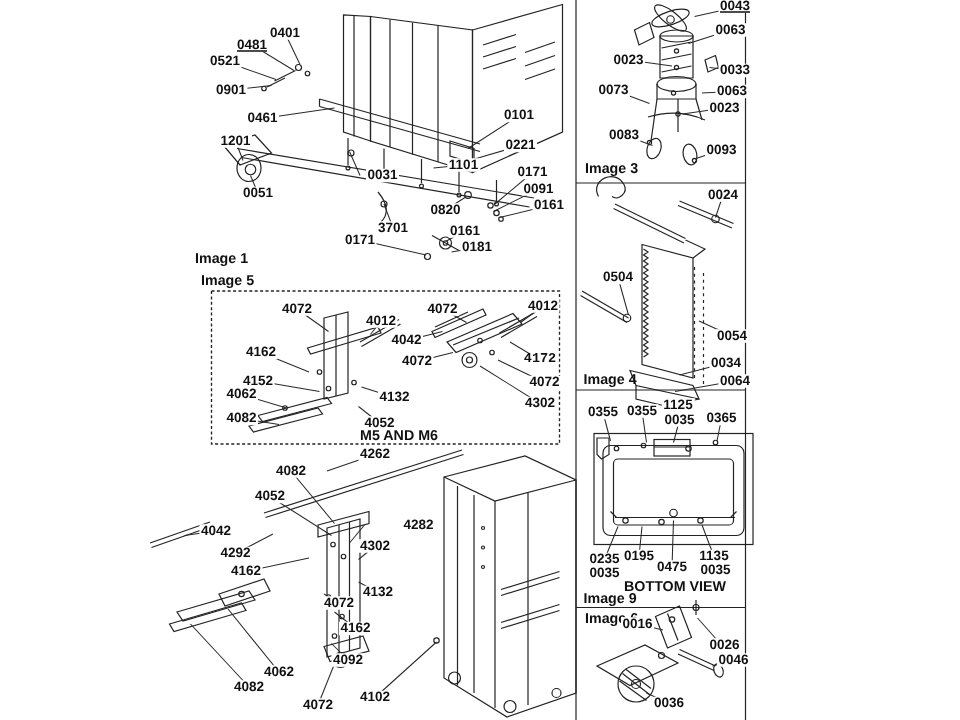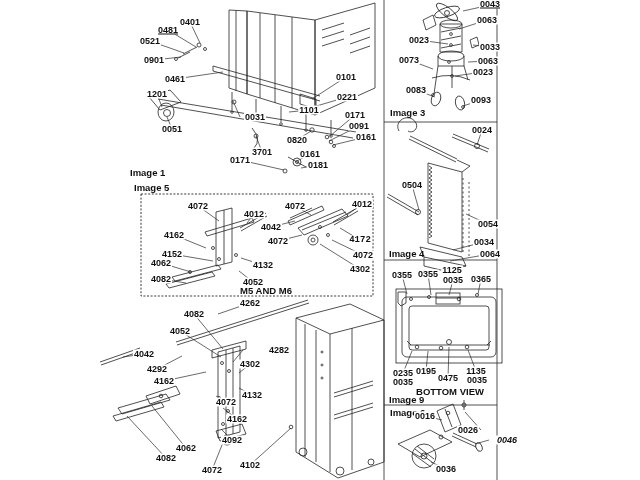--- a/index.html
+++ b/index.html
@@ -395,18 +395,18 @@
       <span class="part-label" style="left: 403px; top: 373px;">0235</span>
       <span class="part-label" style="left: 403px; top: 382px;">0035</span>
       <span class="part-label" style="left: 426px; top: 371px;">0195</span>
       <span class="part-label" style="left: 448px; top: 378px;">0475</span>
       <span class="part-label" style="left: 476px; top: 371px;">1135</span>
       <span class="part-label" style="left: 477px; top: 380px;">0035</span>
       <span class="part-label caption" style="left: 450px; top: 392px;">BOTTOM VIEW</span>
       <span class="part-label caption left" style="left: 388px; top: 400px;">Image 9</span>
       <span class="part-label caption left" style="left: 389px; top: 413px;">Image 6</span>
       <span class="part-label" style="left: 425px; top: 416px;">0016</span>
-      <span class="part-label" style="left: 468px; top: 430px;">0026</span>
-      <span class="part-label" style="left: 507px; top: 440px; font-style: italic;">0046</span>
+      <span class="part-label" style="left: 483px; top: 430px;">0026</span>
+      <span class="part-label" style="left: 489px; top: 440px;">0046</span>
       <span class="part-label" style="left: 446px; top: 469px;">0036</span>
     </div>
 
 </div>
 
 </body></html>

